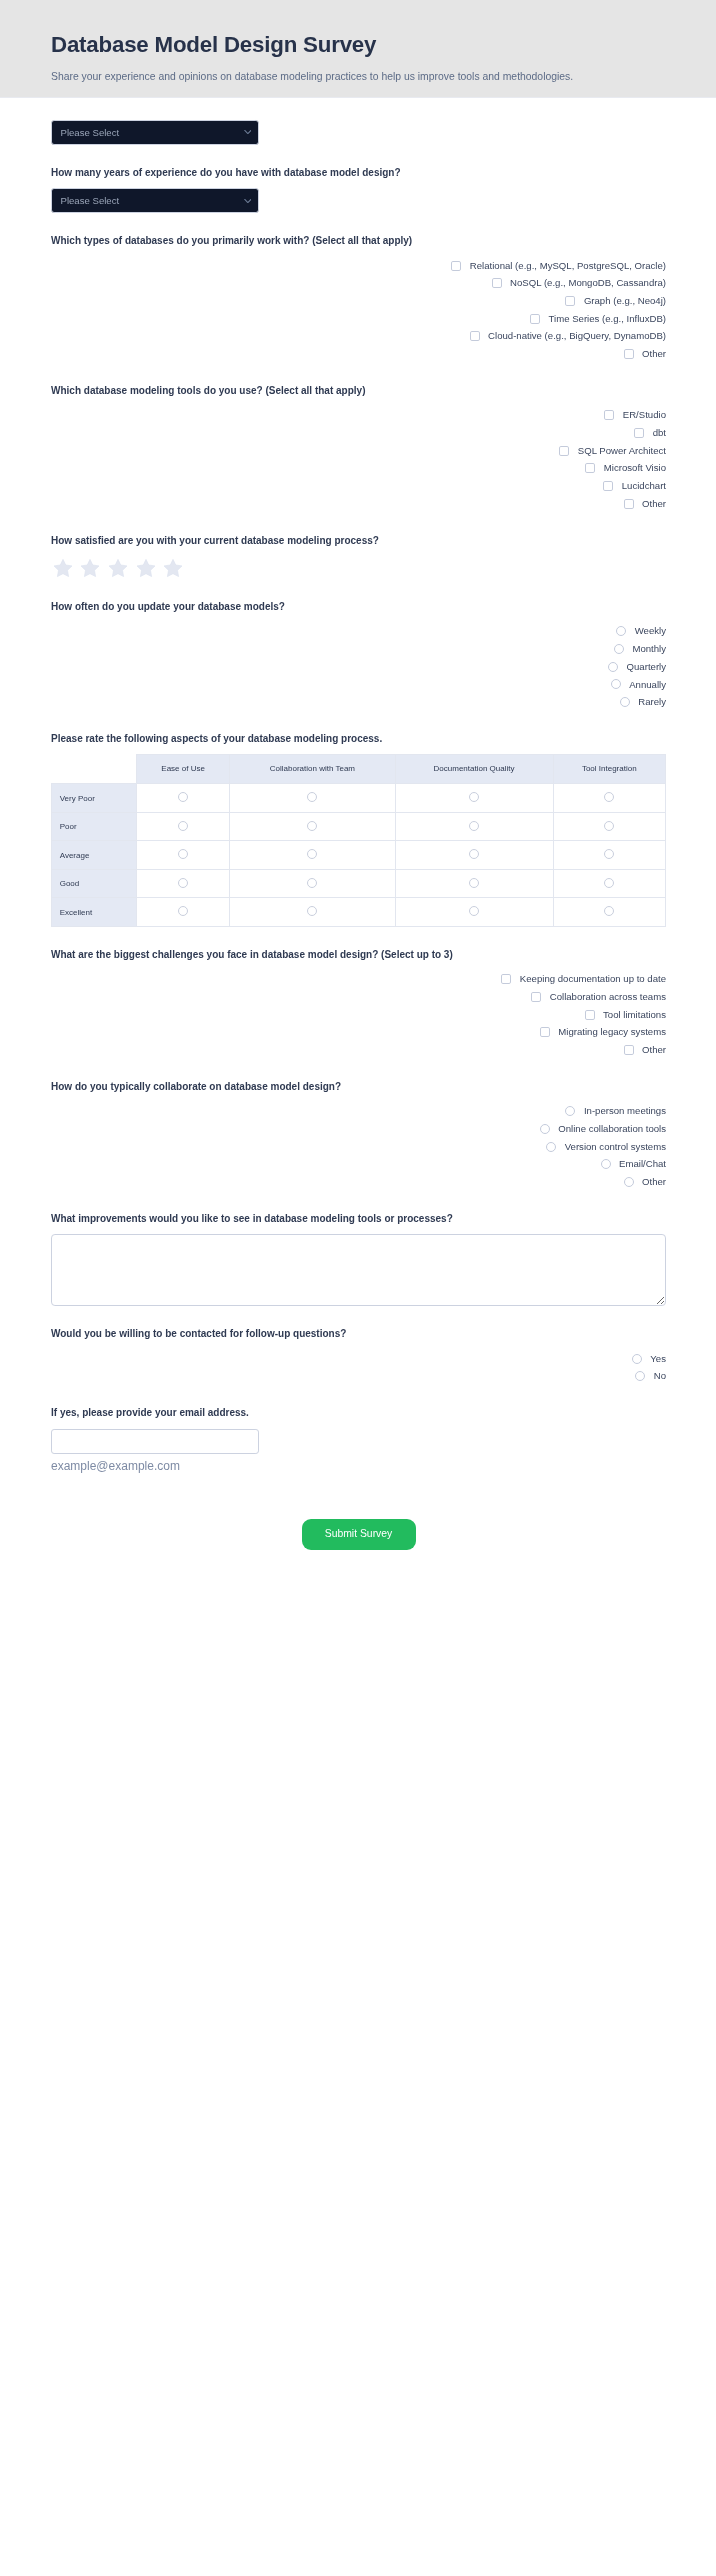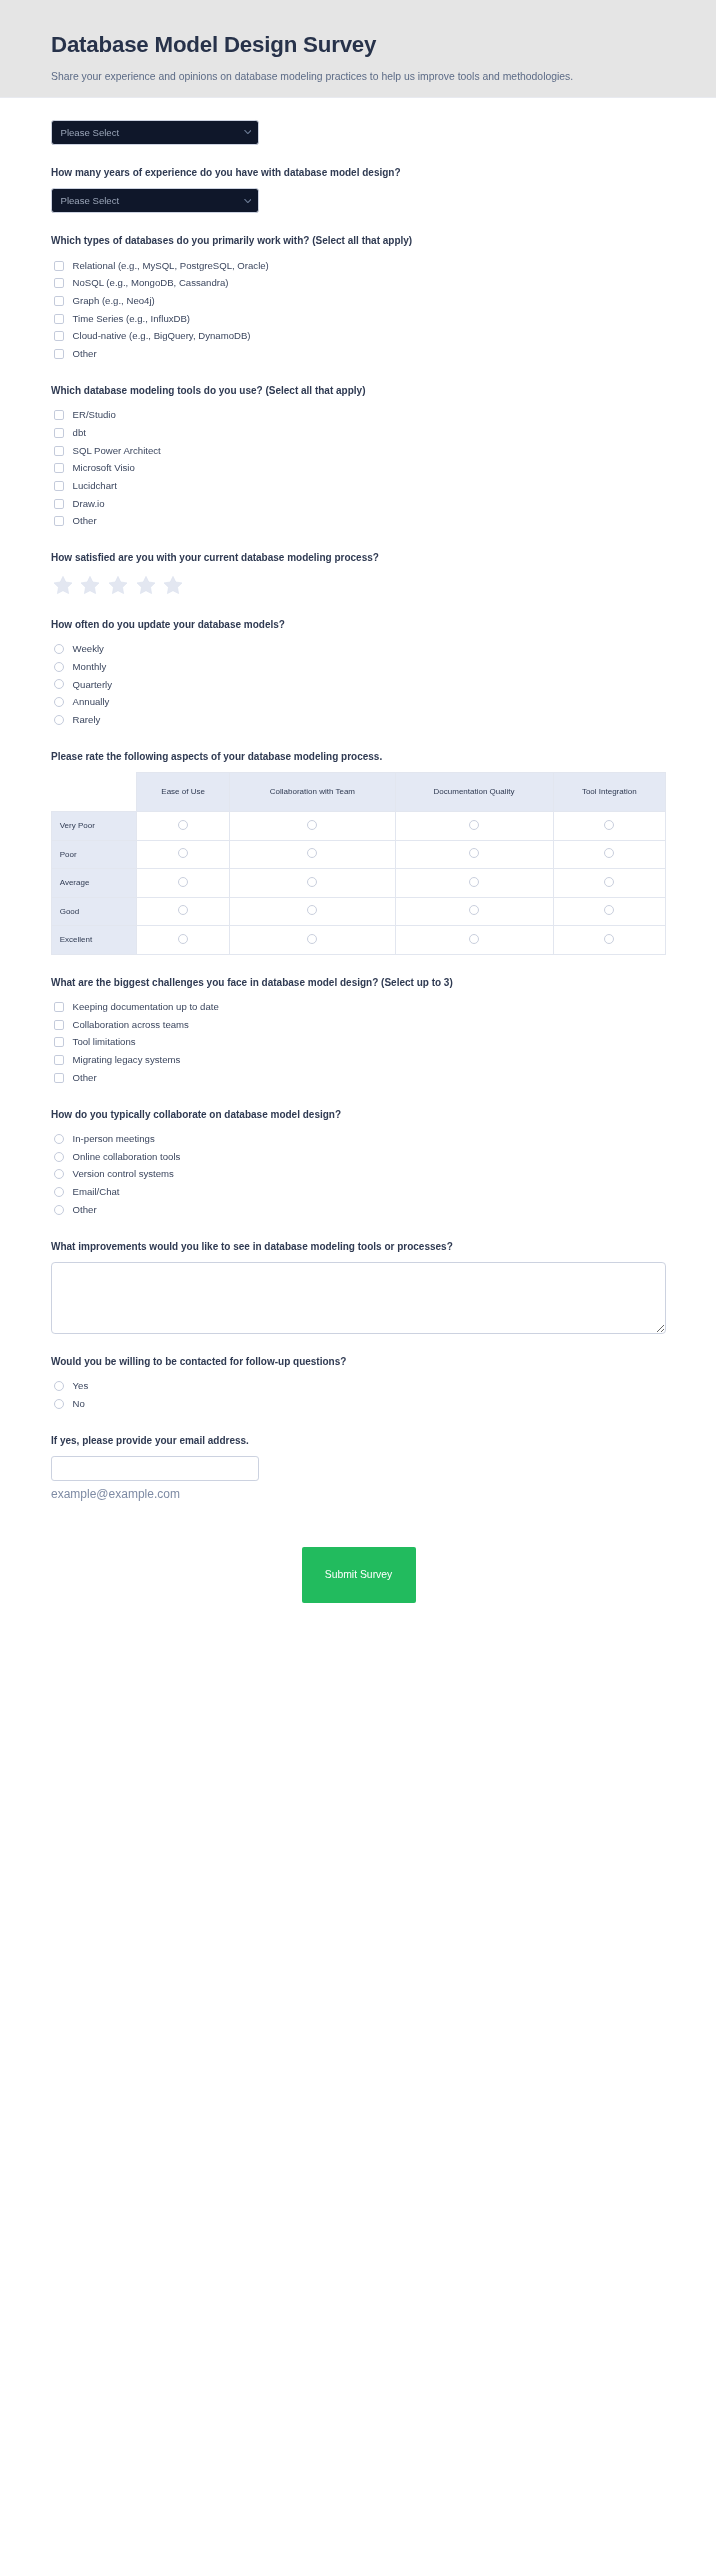--- a/index.html
+++ b/index.html
@@ -78,20 +78,21 @@
   }
   .select-chevron svg { display: block; }
 
   
   .opt-list { margin: 0; padding: 0; list-style: none; }
   .opt-row {
     display: flex;
     align-items: center;
     padding: 1.9px 0;
     min-height: 15.4px;
+    justify-content: flex-end;
   }
   .cbox {
     width: 10px; height: 10px;
     border: 0.8px solid #c4cbdb;
     border-radius: 1.9px;
     background: #fff;
     flex: 0 0 auto;
     margin-right: 8.5px;
     margin-left: 3.1px;
   }
@@ -132,21 +133,21 @@
     border: none;
     background: transparent;
     width: 85px;
   }
   table.matrix thead th.colhead {
     background: #e4e9f4;
     color: #2f3a52;
     font-weight: normal;
     font-size: 8px;
     padding: 7.7px 4.6px;
-    height: 39px;
+    height: 29px;
     line-height: 1.3;
   }
   table.matrix tbody th.rowhead {
     background: #e4e9f4;
     color: #2f3a52;
     font-weight: normal;
     font-size: 8px;
     text-align: left;
     padding: 7px 7.7px;
     height: 28.5px;
@@ -200,25 +201,25 @@
   
   .submit-area {
     display: flex;
     justify-content: center;
     padding: 26px 0 32px 0;
   }
   button.submit-btn {
     background: #22bb5e;
     color: #ffffff;
     border: none;
-    border-radius: 2px;
+    border-radius: 9px;
     font-size: 10.4px;
     font-family: "Liberation Sans", sans-serif;
     font-weight: normal;
-    padding: 22px 20px;
+    padding: 9px 20px;
     cursor: pointer;
     min-width: 114px;
     line-height: 1.2;
   }
 </style>
 </head>
 <body>
 
 <div class="page">
 
@@ -301,24 +302,20 @@
             <span class="cbox"></span>
             <span class="opt-label">SQL Power Architect</span>
           </li>
           <li class="opt-row">
             <span class="cbox"></span>
             <span class="opt-label">Microsoft Visio</span>
           </li>
           <li class="opt-row">
             <span class="cbox"></span>
             <span class="opt-label">Lucidchart</span>
-          </li>
-          <li class="opt-row">
-            <span class="cbox"></span>
-            <span class="opt-label">Draw.io</span>
           </li>
           <li class="opt-row">
             <span class="cbox"></span>
             <span class="opt-label">Other</span>
           </li>
         </ul>
     </div>
 
     <div class="question-block">
       <label class="question-label">How satisfied are you with your current database modeling process?</label>

